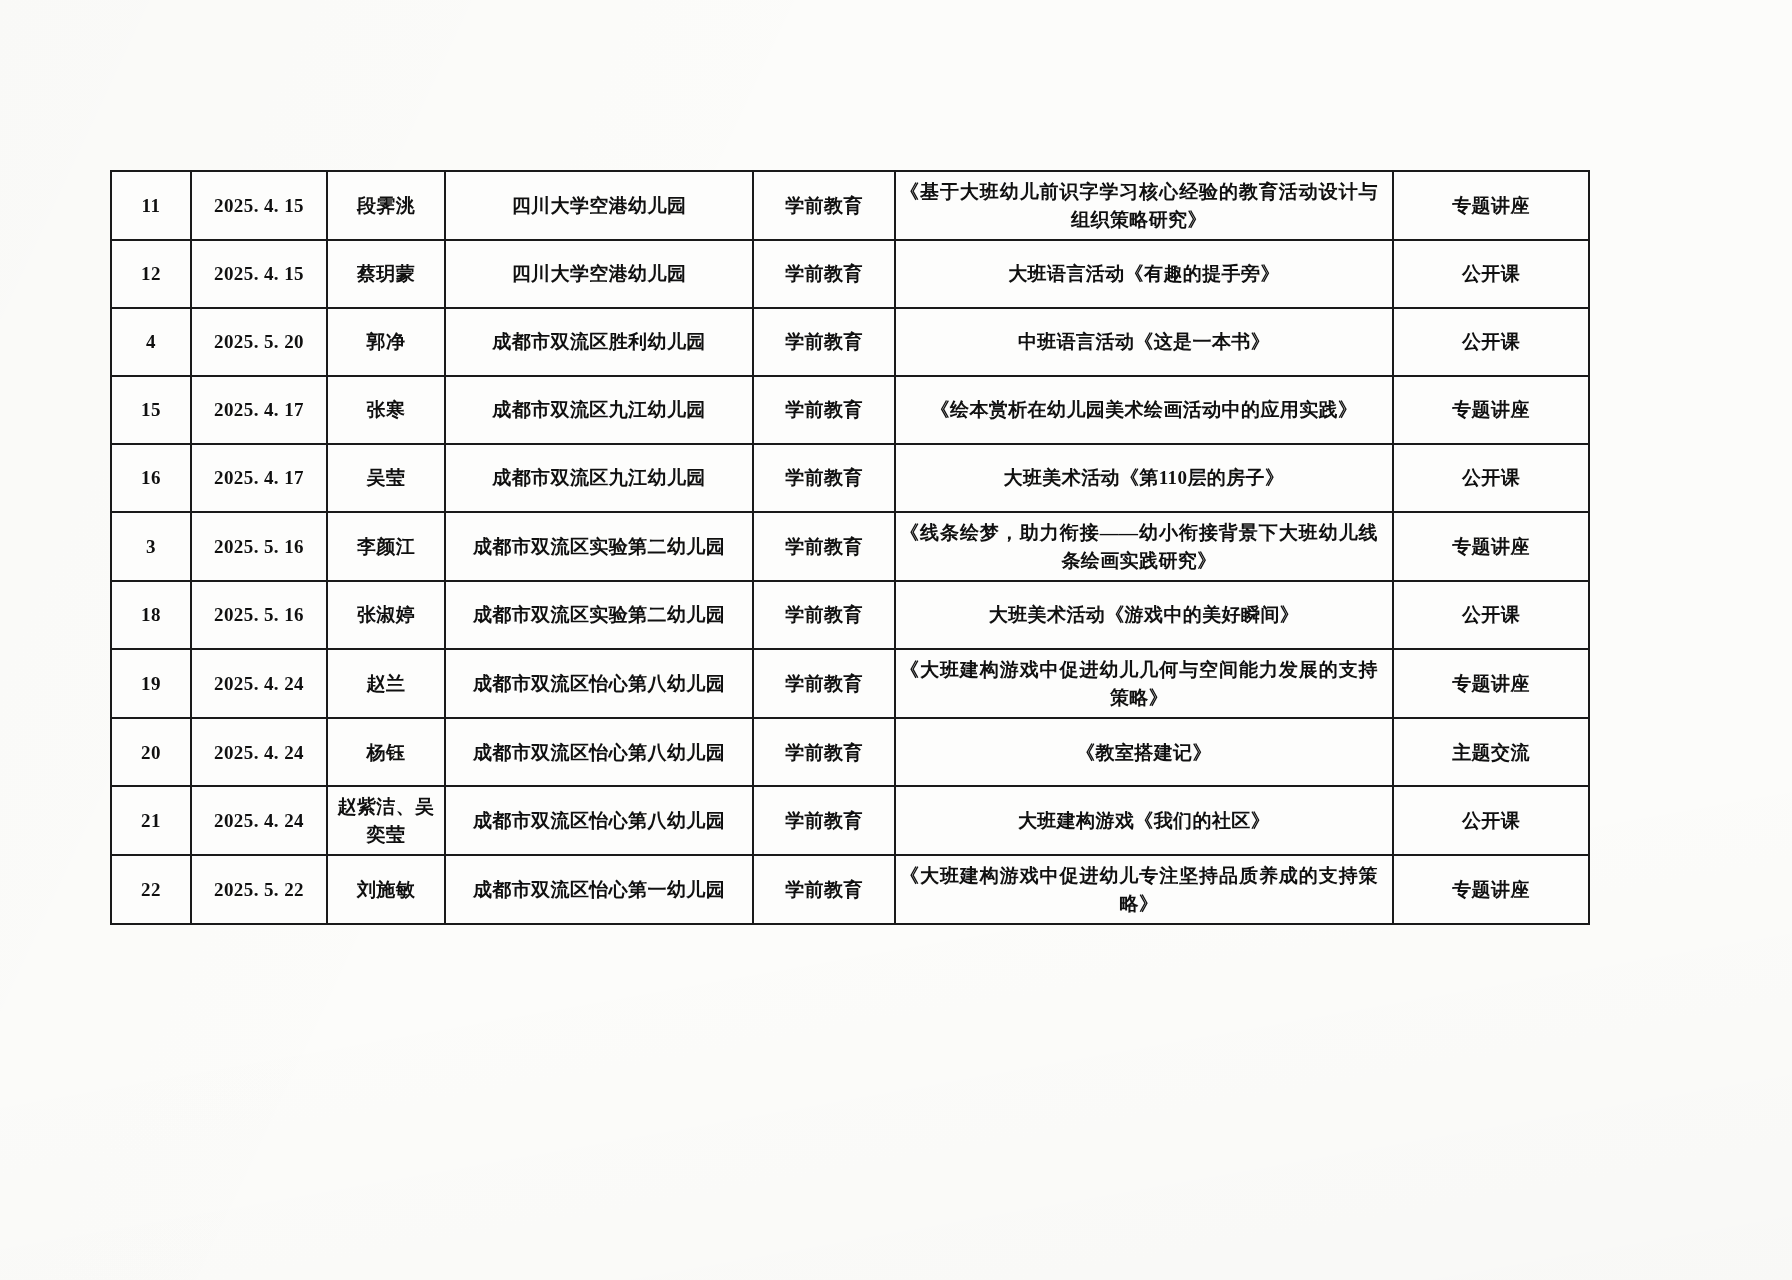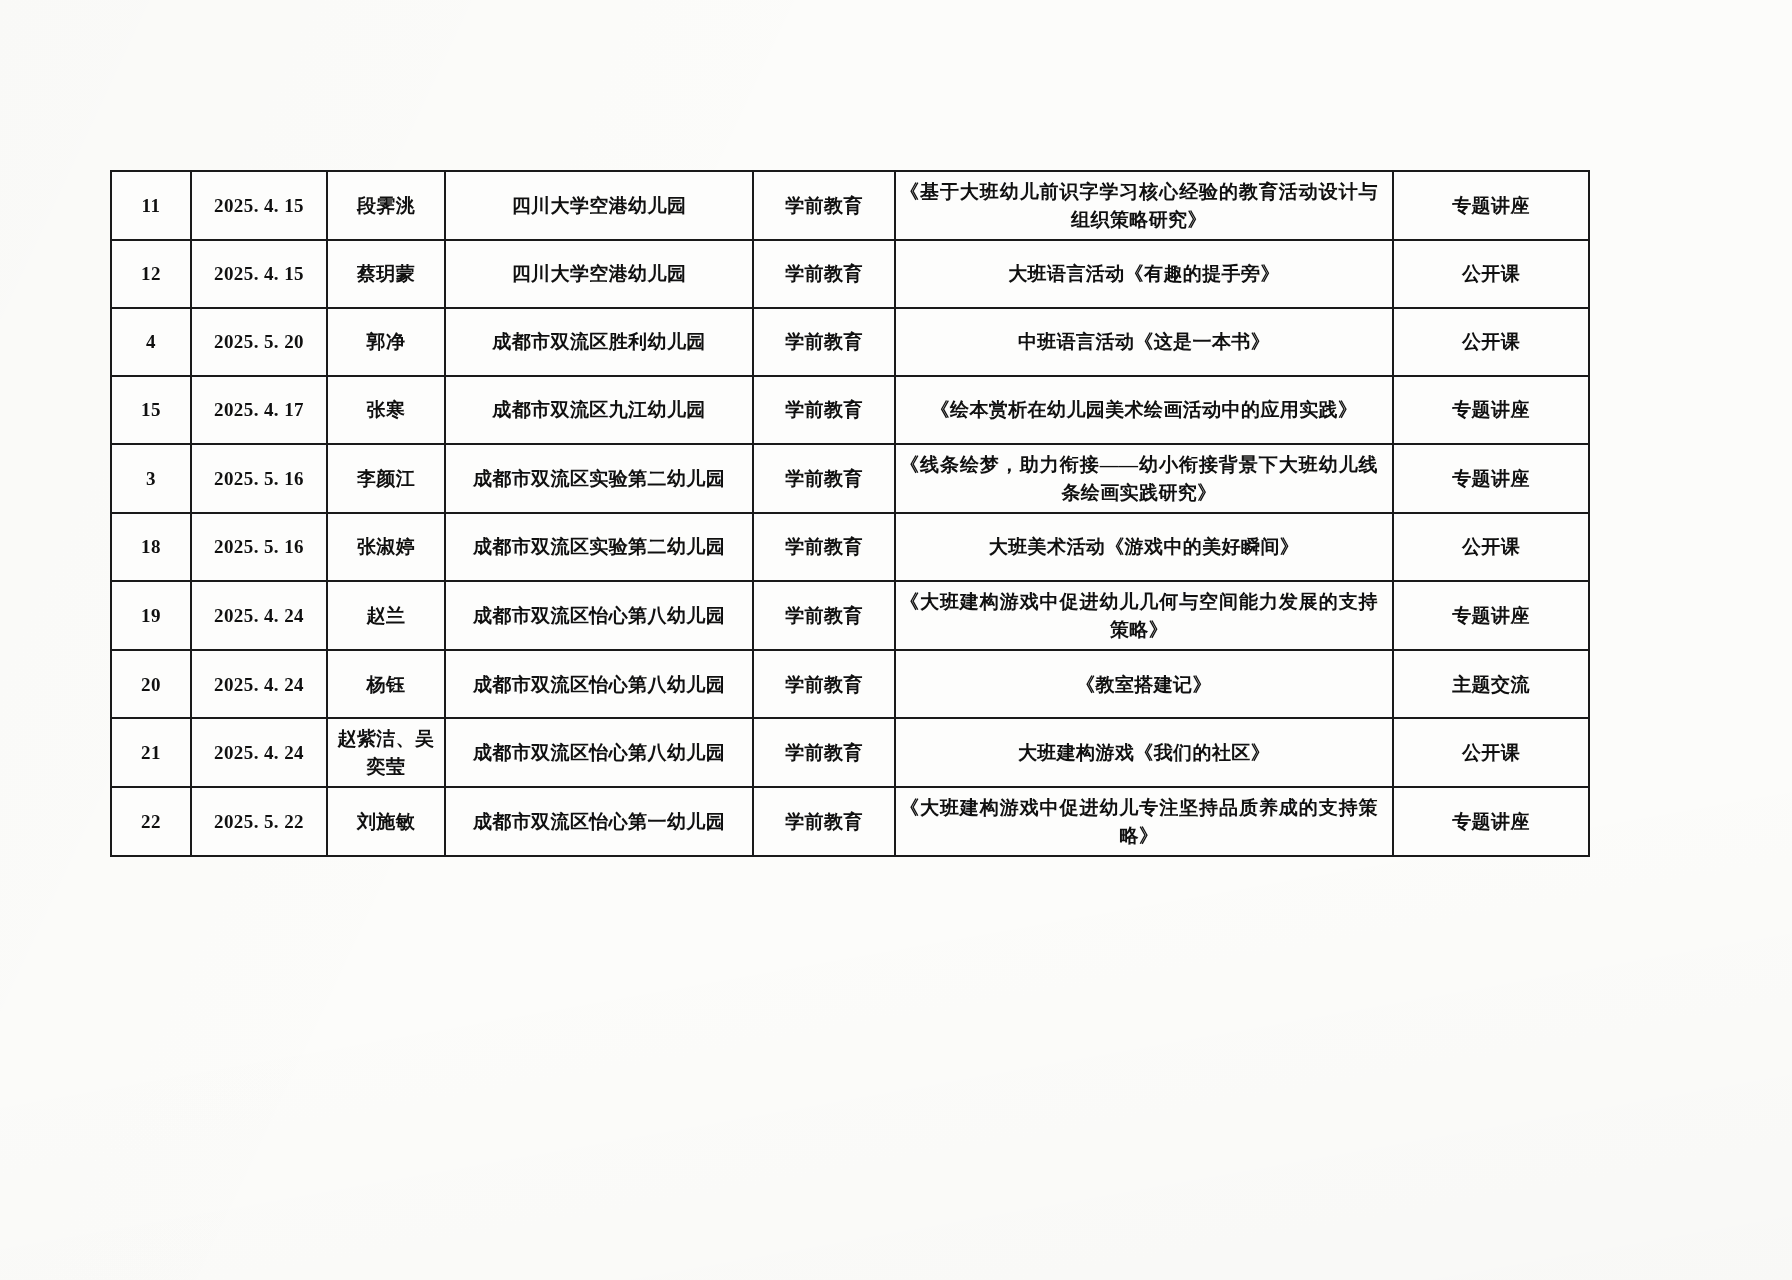--- a/index.html
+++ b/index.html
@@ -113,20 +113,29 @@
         <tr class="rowtall">
           <td class="col-idx">15</td>
           <td class="col-date">2025. 4. 17</td>
           <td class="col-name">张寒</td>
           <td class="col-org">成都市双流区九江幼儿园</td>
           <td class="col-field">学前教育</td>
           <td class="col-title">《绘本赏析在幼儿园美术绘画活动中的应用实践》</td>
           <td class="col-type">专题讲座</td>
         </tr>
 
+        <tr class="rowtall">
+          <td class="col-idx">16</td>
+          <td class="col-date">2025. 4. 17</td>
+          <td class="col-name">吴莹</td>
+          <td class="col-org">成都市双流区九江幼儿园</td>
+          <td class="col-field">学前教育</td>
+          <td class="col-title">大班美术活动《第110层的房子》</td>
+          <td class="col-type">公开课</td>
+        </tr>
 
         <tr class="rowtall">
           <td class="col-idx">3</td>
           <td class="col-date">2025. 5. 16</td>
           <td class="col-name">李颜江</td>
           <td class="col-org">成都市双流区实验第二幼儿园</td>
           <td class="col-field">学前教育</td>
           <td class="col-title multi">《线条绘梦，助力衔接——幼小衔接背景下大班幼儿线条绘画实践研究》</td>
           <td class="col-type">专题讲座</td>
         </tr>

